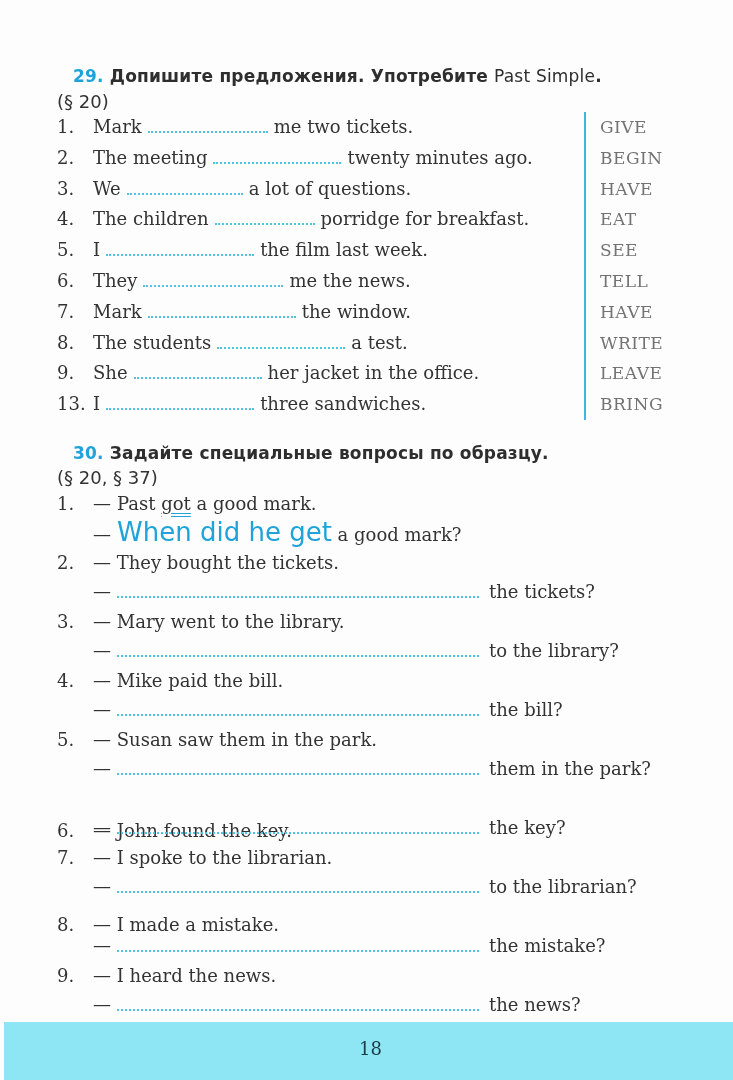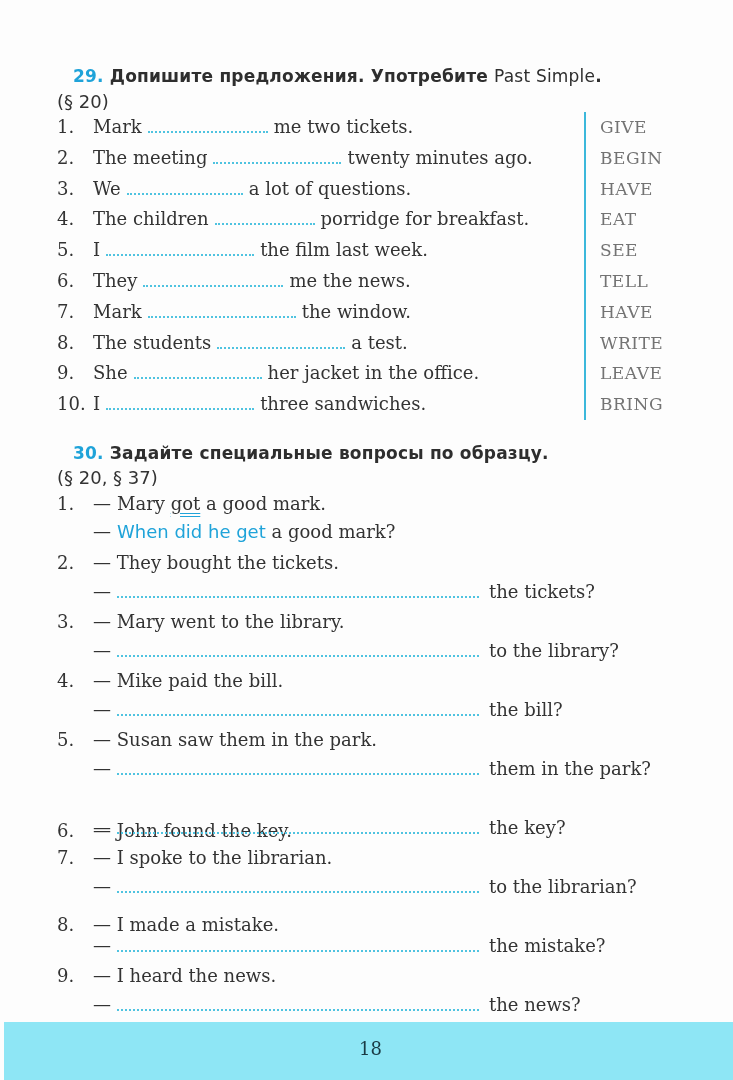--- a/index.html
+++ b/index.html
@@ -27,21 +27,21 @@
     display: inline-block; border-bottom: 2px dotted #4fc3e0; height: 14px; vertical-align: baseline;
     margin: 0 6px;
   }
   .verb-col {
     position: absolute; left: 600px; font-size: 17px; line-height: 22px; color: #737373; letter-spacing: 0.5px;
   }
   .vline { position: absolute; left: 584px; top: 112px; width: 2px; height: 308px; background: #3cb8db; }
   .q-row { position: absolute; font-size: 18px; line-height: 22px; white-space: nowrap; color: #333; }
   .dash { display: inline-block; width: 24px; }
   .answer-blue {
-    font-family: "DejaVu Sans", sans-serif; color: #1fa3d9; font-size: 18px;
+    font-family: "DejaVu Sans", sans-serif; color: #1fa3d9; font-size: 26px;
   }
   .dbl-ul { text-decoration: underline double #1fa3d9; text-underline-offset: 3px; }
   .long-dots {
     display: inline-block; width: 362px; border-bottom: 2px dotted #4fc3e0; height: 14px; margin-right: 10px;
   }
   .footer {
     position: absolute; left: 4px; top: 1022px; width: 733px; height: 58px; background: #8ee6f5;
   }
   .page-num {
     position: absolute; left: 0; width: 733px; top: 16px; text-align: center; font-size: 18px; color: #1a3a44;
@@ -62,21 +62,21 @@
 <div id="ex29-rows">
     <div class="row" style="top: 116px;"><span class="n">1.</span><span>Mark</span><span class="dots" style="width:120px"></span><span>me two tickets.</span></div>
     <div class="row" style="top: 146.8px;"><span class="n">2.</span><span>The meeting</span><span class="dots" style="width:128px"></span><span>twenty minutes ago.</span></div>
     <div class="row" style="top: 177.6px;"><span class="n">3.</span><span>We</span><span class="dots" style="width:116px"></span><span>a lot of questions.</span></div>
     <div class="row" style="top: 208.4px;"><span class="n">4.</span><span>The children</span><span class="dots" style="width:100px"></span><span>porridge for breakfast.</span></div>
     <div class="row" style="top: 239.2px;"><span class="n">5.</span><span>I</span><span class="dots" style="width:148px"></span><span>the film last week.</span></div>
     <div class="row" style="top: 270px;"><span class="n">6.</span><span>They</span><span class="dots" style="width:140px"></span><span>me the news.</span></div>
     <div class="row" style="top: 300.8px;"><span class="n">7.</span><span>Mark</span><span class="dots" style="width:148px"></span><span>the window.</span></div>
     <div class="row" style="top: 331.6px;"><span class="n">8.</span><span>The students</span><span class="dots" style="width:128px"></span><span>a test.</span></div>
     <div class="row" style="top: 362.4px;"><span class="n">9.</span><span>She</span><span class="dots" style="width:128px"></span><span>her jacket in the office.</span></div>
-    <div class="row" style="top: 393.2px;"><span class="n">10.</span><span>I</span><span class="dots" style="width:148px"></span><span>three sandwiches.</span></div>
+    <div class="row" style="top: 393.2px;"><span class="n">13.</span><span>I</span><span class="dots" style="width:148px"></span><span>three sandwiches.</span></div>
   </div>
 <div id="ex29-verbs">
     <div class="verb-col" style="top: 116px;">GIVE</div>
     <div class="verb-col" style="top: 146.8px;">BEGIN</div>
     <div class="verb-col" style="top: 177.6px;">HAVE</div>
     <div class="verb-col" style="top: 208.4px;">EAT</div>
     <div class="verb-col" style="top: 239.2px;">SEE</div>
     <div class="verb-col" style="top: 270px;">TELL</div>
     <div class="verb-col" style="top: 300.8px;">HAVE</div>
     <div class="verb-col" style="top: 331.6px;">WRITE</div>
@@ -84,21 +84,21 @@
     <div class="verb-col" style="top: 393.2px;">BRING</div>
   </div>
 
 <div class="ex-head" style="top:443px;">
   <span class="num">30.</span>
   <span>Задайте специальные вопросы по образцу.</span>
 </div>
 <div class="ex-ref" style="top:467px;">(§ 20,  § 37)</div>
 
 <div class="q-row" style="left:57px; top:493px;">
-  <span style="display:inline-block;width:36px;">1.</span><span class="dash">—</span><span>Mary</span>
+  <span style="display:inline-block;width:36px;">1.</span><span class="dash">—</span><span>Past</span>
   <span class="dbl-ul">got</span>
   <span>a good mark.</span>
 </div>
 <div class="q-row" style="left:93px; top:521px;">
   <span class="dash">—</span><span class="answer-blue">When did he get</span>
   <span>a good mark?</span>
 </div>
 
 <div id="ex30-rows">
     <div class="q-row" style="left: 57px; top: 552px;"><span style="display:inline-block;width:36px;">2.</span><span>— They bought the tickets.</span></div>

